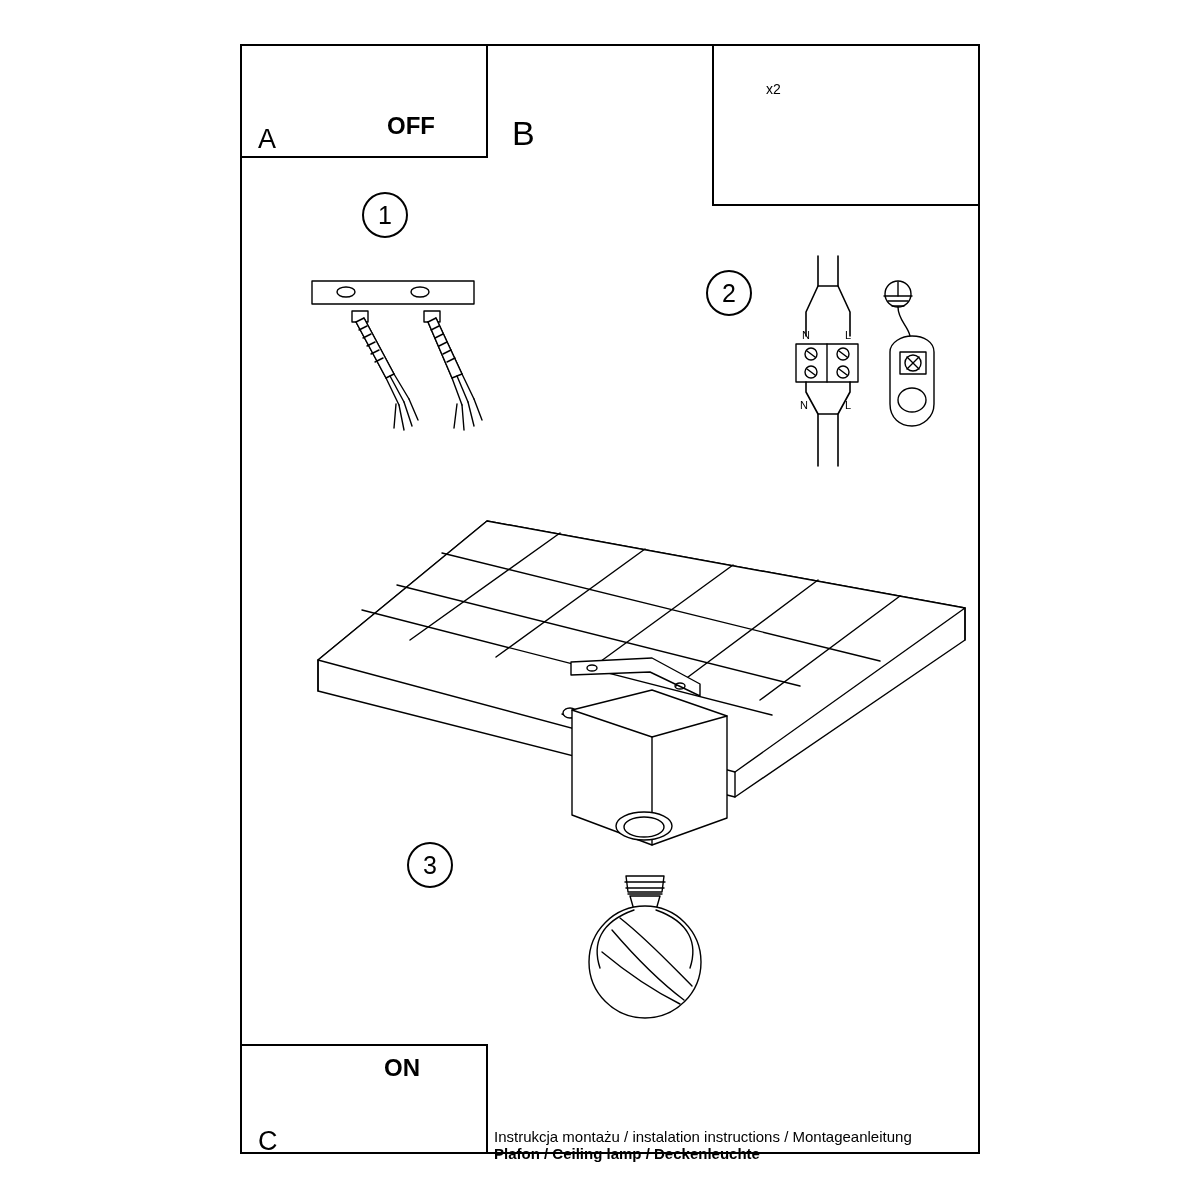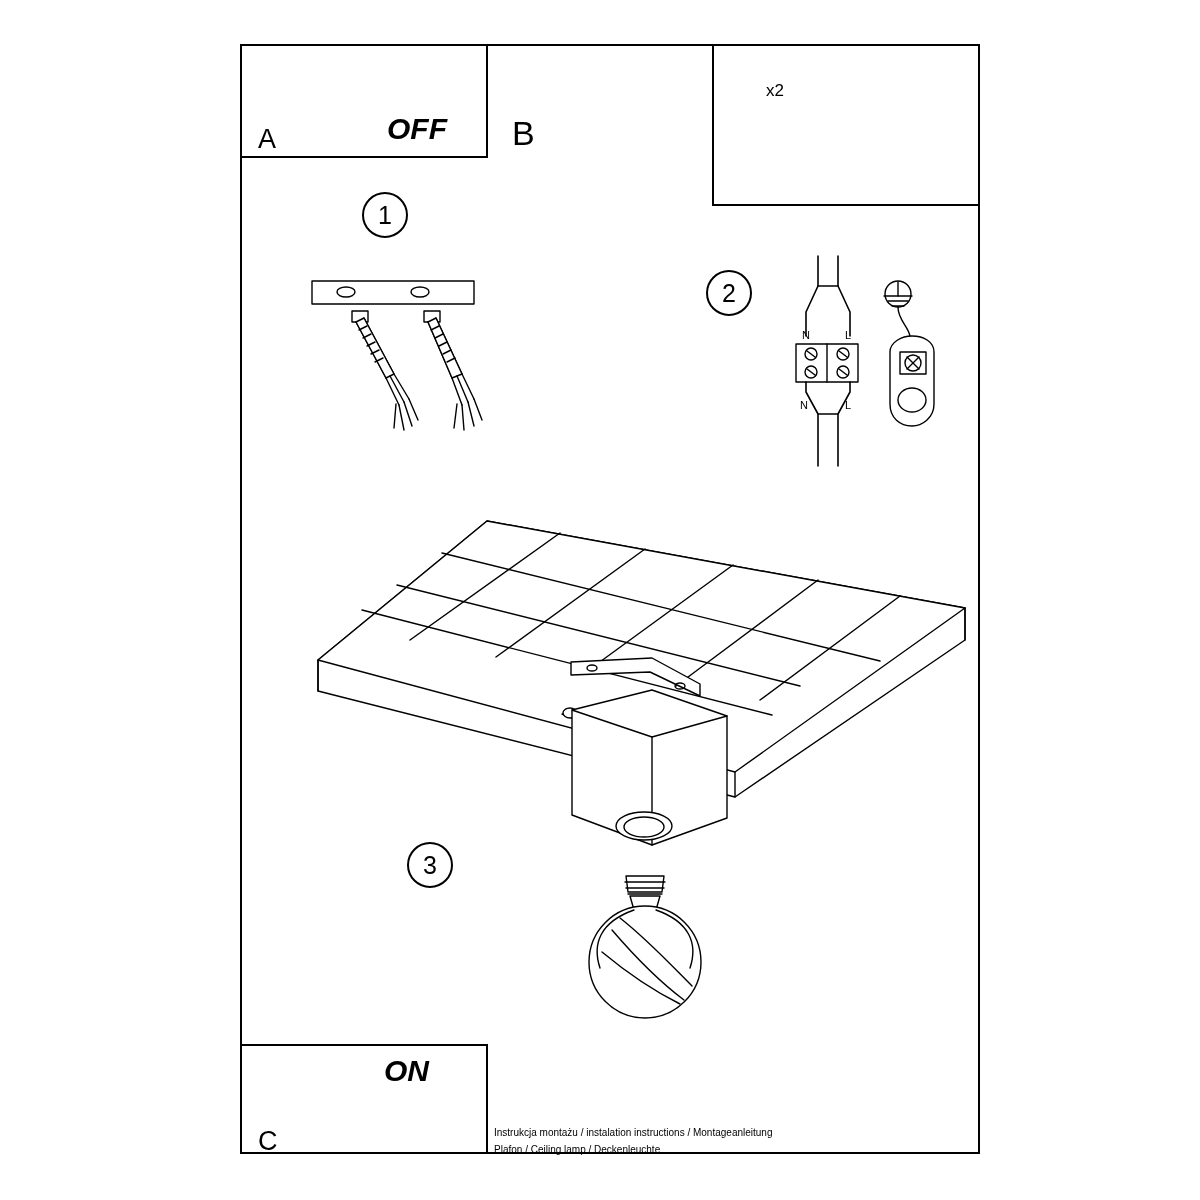--- a/index.html
+++ b/index.html
@@ -60,41 +60,40 @@
     font-size: 27px;
     line-height: 1;
   }
   .label-big {
     position: absolute;
     font-size: 34px;
     line-height: 1;
   }
   .onoff {
     position: absolute;
-    font-size: 30px;
+    font-size: 24px;
     font-weight: bold;
     line-height: 1;
-    font-style: italic;
   }
   .step-circle {
     position: absolute;
     width: 46px;
     height: 46px;
     border: 2px solid #000;
     border-radius: 50%;
     box-sizing: border-box;
     display: flex;
     align-items: center;
     justify-content: center;
     font-size: 25px;
     background: #fff;
   }
   .caption {
     position: absolute;
-    font-size: 10px;
+    font-size: 15px;
     line-height: 1.55;
     white-space: nowrap;
   }
   .svg-abs {
     position: absolute;
     left: 0;
     top: 0;
     width: 1200px;
     height: 1200px;
     pointer-events: none;
@@ -370,30 +369,30 @@
   </svg>
 
   <div class="panel" id="panel-a"></div>
   <div class="panel" id="panel-b"></div>
   <div class="panel" id="panel-c"></div>
 
   <div class="label-letter" style="left:258px; top:126px;">A</div>
   <div class="onoff" style="left:387px; top:114px;">OFF</div>
 
   <div class="label-big" style="left:512px; top:116px;">B</div>
-  <div class="tiny-label" style="left:766px; top:82px; font-size:17px;">x2</div>
+  <div class="tiny-label" style="left:766px; top:82px; font-size:14px;">x2</div>
 
   <div class="label-letter" style="left:258px; top:1128px;">C</div>
   <div class="onoff" style="left:384px; top:1056px;">ON</div>
 
   <div class="step-circle" style="left:362px; top:192px;">1</div>
   <div class="step-circle" style="left:706px; top:270px;">2</div>
   <div class="step-circle" style="left:407px; top:842px;">3</div>
 
   <div class="tiny-label" style="left:802px; top:330px;">N</div>
   <div class="tiny-label" style="left:845px; top:330px;">L</div>
   <div class="tiny-label" style="left:800px; top:400px;">N</div>
   <div class="tiny-label" style="left:845px; top:400px;">L</div>
 
   <div class="caption" style="left:494px; top:1125px;">Instrukcja montażu / instalation instructions / Montageanleitung</div>
-  <div class="caption" style="left:494px; top:1142px;">Plafon / Ceiling lamp / Deckenleuchte</div>
+  <div class="caption" style="left:494px; top:1142px;font-weight:bold;">Plafon / Ceiling lamp / Deckenleuchte</div>
 
 </div>
 
 </body></html>

